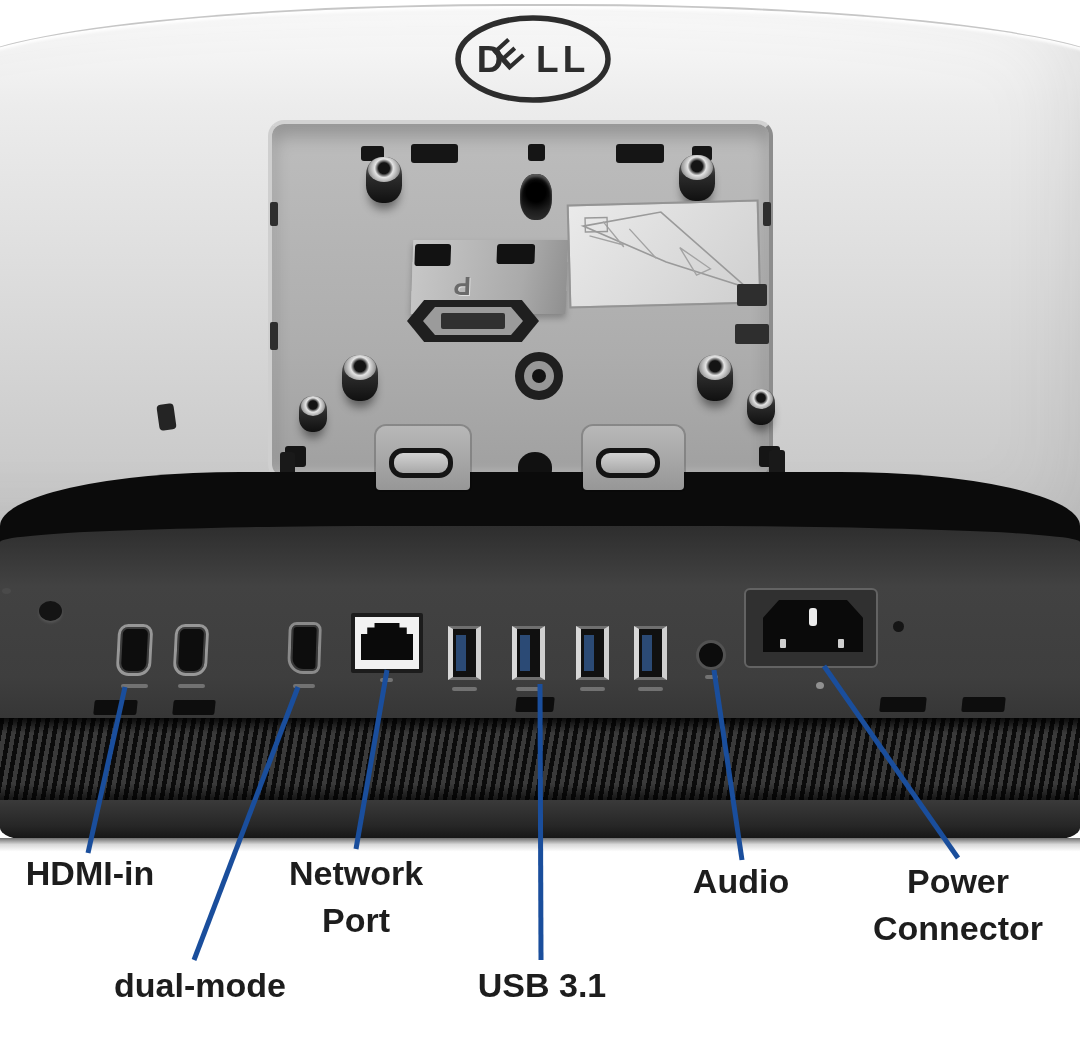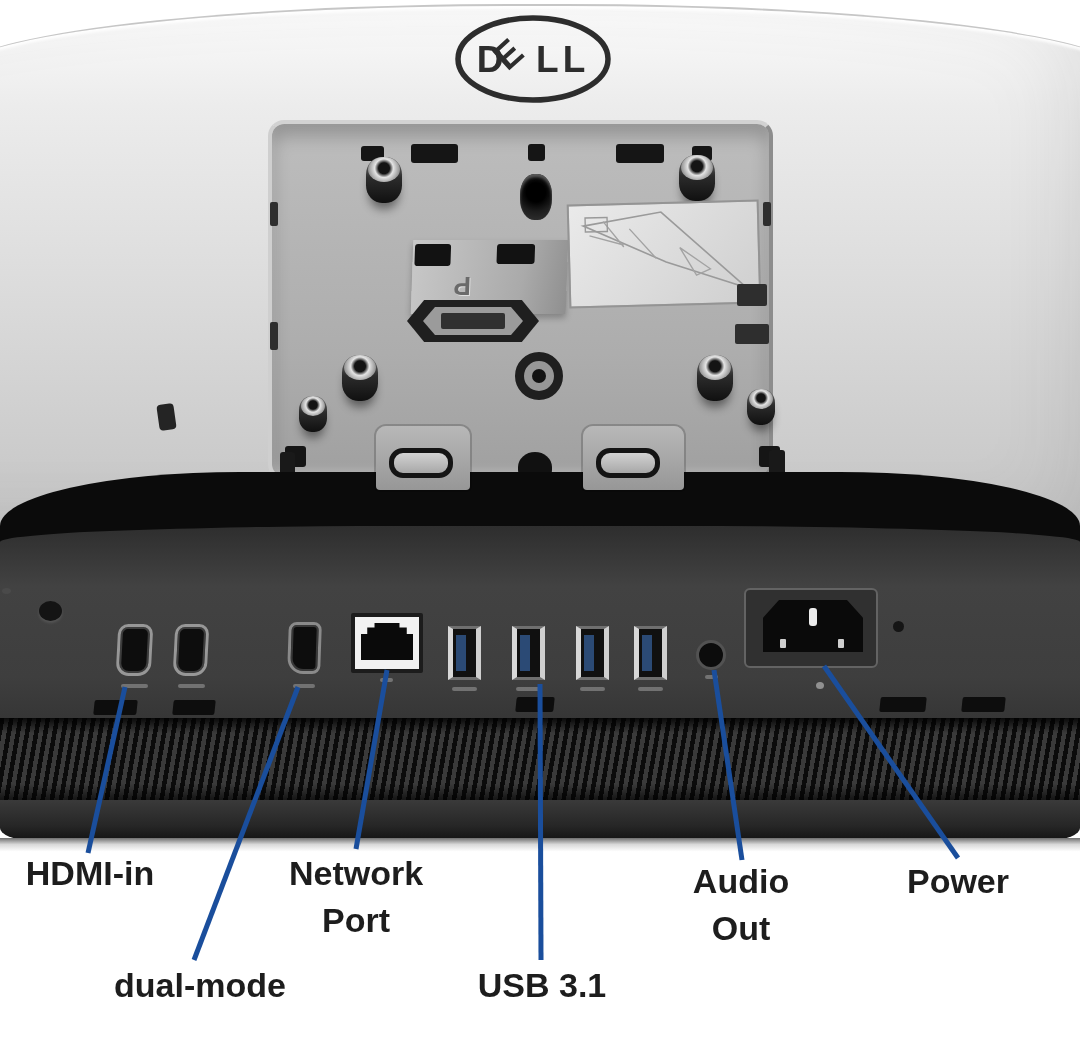--- a/index.html
+++ b/index.html
@@ -248,18 +248,18 @@
     <div>HDMI-in</div>
   </div>
   <div class="lbl" style="left:80px;top:962px;width:240px">
     <div>dual-mode</div>
   </div>
   <div class="lbl" style="left:462px;top:962px;width:160px">
     <div>USB 3.1</div>
   </div>
   <div class="lbl" style="left:661px;top:858px;width:160px">
     <div>Audio</div>
-    <div>Out</div>
   </div>
   <div class="lbl" style="left:858px;top:858px;width:200px">
     <div>Power</div>
+    <div>Connector</div>
   </div>
 </div>
 
 </body></html>

